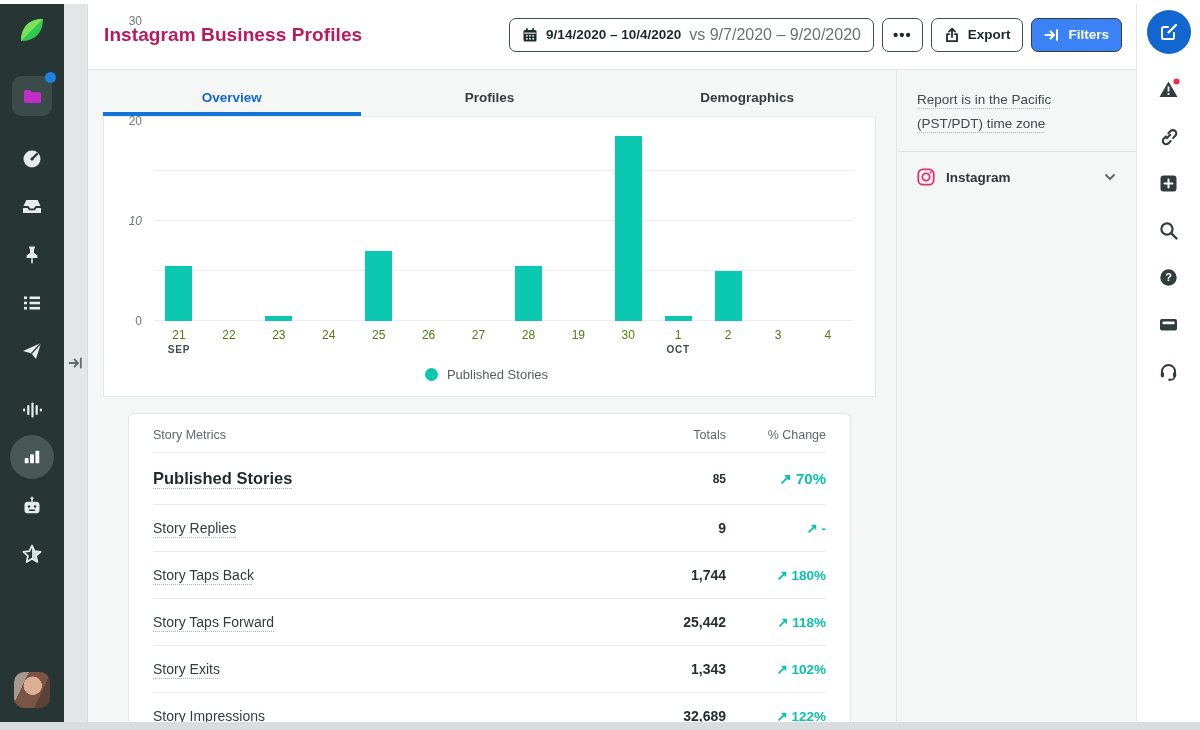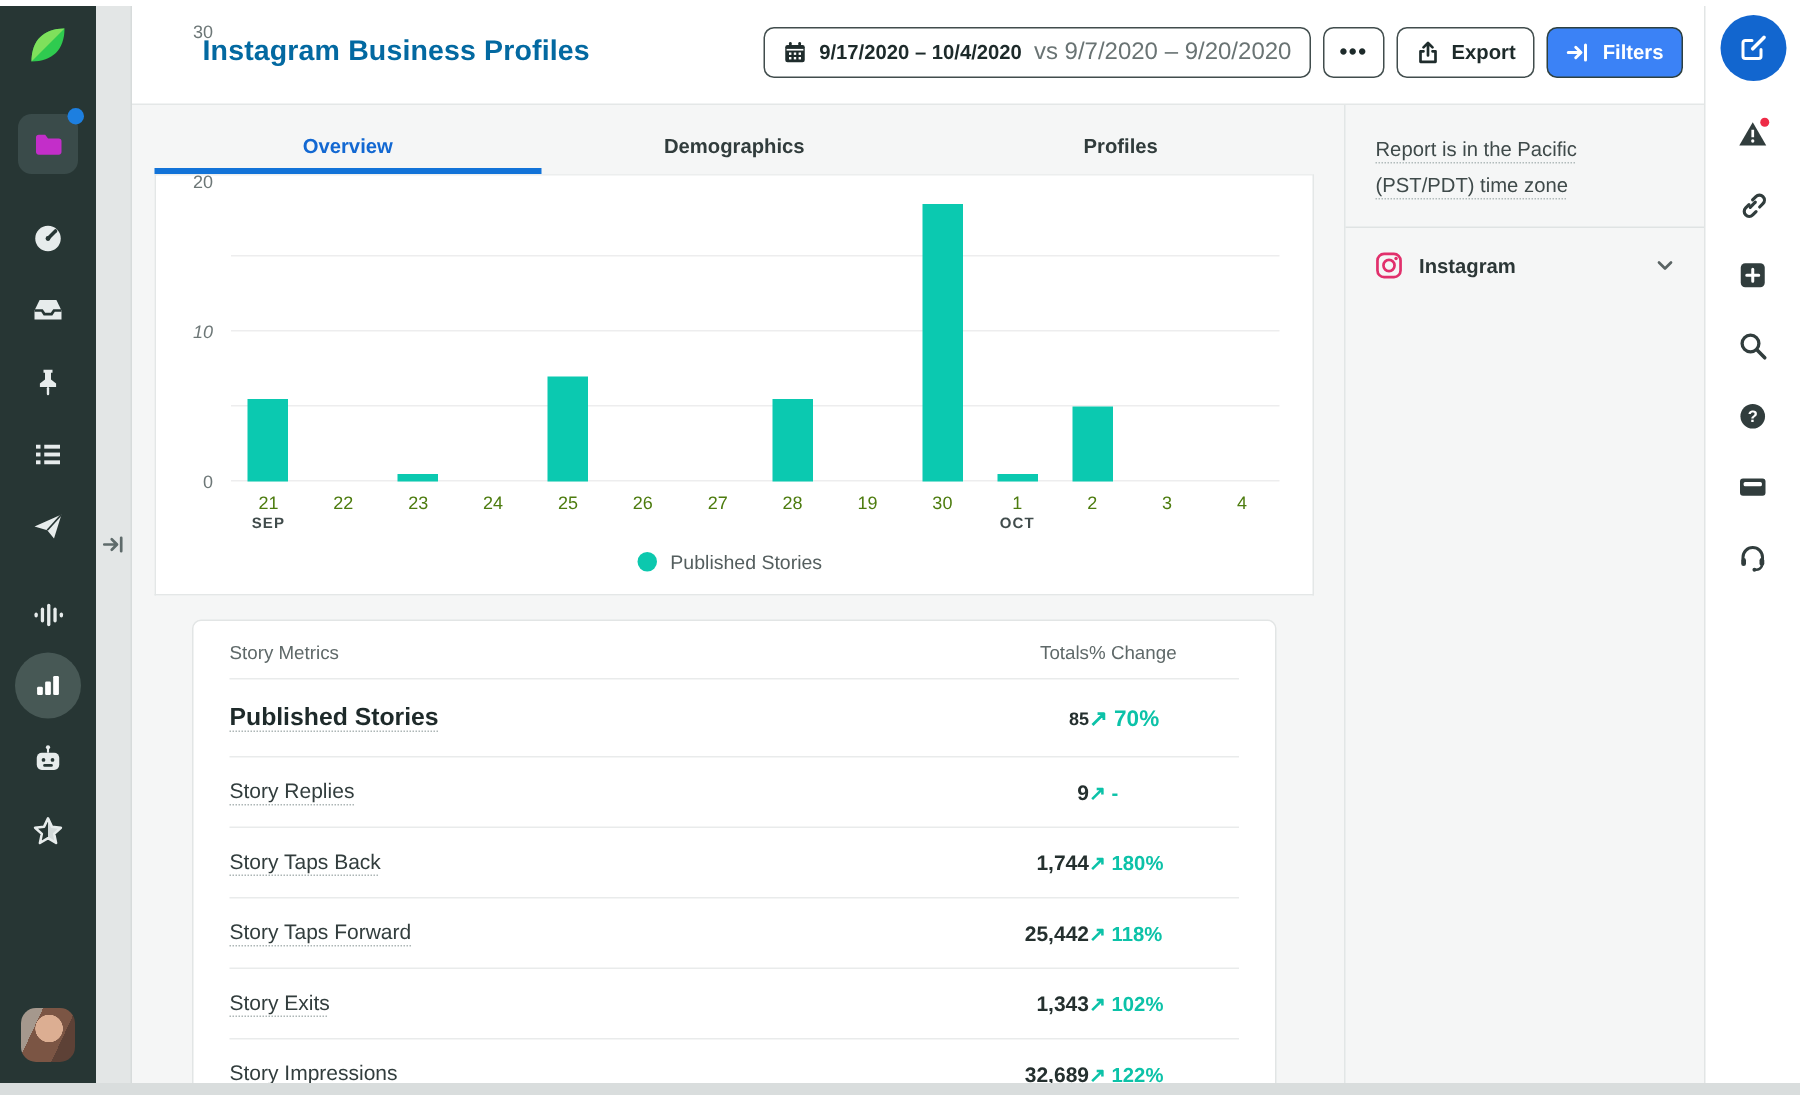--- a/index.html
+++ b/index.html
@@ -24,21 +24,21 @@
       linear-gradient(115deg, #a5988d 0 28%, #7b5544 28% 70%, #5d4136 70%);
   }
 
   
   .gutter { width:24px; background:#e3e6e6; border-right:1px solid #d7dbdb; position:relative; flex:none; }
   .collapse-ic { position:absolute; top:355px; left:4px; width:16px; height:16px; color:#5f6b6b; cursor:pointer; }
 
   
   .main { flex:1; display:flex; flex-direction:column; min-width:0; background:#f5f6f6; }
   .main-header { height:70px; background:#fff; border-bottom:1px solid #e4e7e7; display:flex; align-items:center; padding:0 14px 0 16px; flex:none; }
-  .page-title { font-size:19px; font-weight:bold; color:#0369a1; letter-spacing:.1px;margin-left:31px; }
+  .page-title { font-size:19px; font-weight:bold; color:#be185d; letter-spacing:.1px; }
   .hdr-actions { margin-left:auto; display:flex; align-items:center; gap:8px; }
   .btn { height:34px; border:1.5px solid #414d4d; border-radius:7px; background:#fff; display:flex; align-items:center; gap:8px; padding:0 12px; cursor:pointer; font-size:13.5px; font-weight:bold; color:#1d2a2a; white-space:nowrap; }
   .btn .compare { font-weight:normal; font-size:16px; color:#69ationale7373; color:#697373; }
   .btn.more { padding:0 10px; font-size:15px; letter-spacing:1px; }
   .btn.dark { background:#3b82f6; border-color:#2e403f; color:#fff; }
   .ic16 { width:16px; height:16px; flex:none; }
 
   .content { flex:1; display:flex; min-height:0; }
   .center { flex:1; padding:12px 20px 0 15px; min-width:0; }
 
@@ -64,21 +64,21 @@
   .legend { display:flex; align-items:center; justify-content:center; gap:9px; margin-top:12px; padding-bottom:2px; }
   .legend-dot { width:13px; height:13px; border-radius:50%; background:#0cc8ae; }
   .legend-label { font-size:13px; color:#545e5e; }
 
   
   .table-card { background:#fff; border:1px solid #e2e5e5; border-radius:6px; margin:16px 25px 0 25px; padding:2px 24px 6px; }
   .t-head { display:flex; align-items:center; padding:12px 0 10px; font-size:12.5px; color:#5f6969; }
   .t-row { display:flex; align-items:center; border-top:1px solid #e9ebeb; padding:14px 0; }
   .c-metric { flex:1; min-width:0; }
   .c-total { width:110px; text-align:right; }
-  .c-change { width:100px; }
+  .c-change { width:100px; text-align:right; }
   .metric-label { font-size:14px; color:#323d3d; text-decoration:underline dotted #adb6b6; text-underline-offset:4px; text-decoration-thickness:1px; cursor:default; }
   .t-row .c-total { font-size:14px; font-weight:bold; color:#25302f; }
   .t-row .c-change { font-size:13.5px; font-weight:bold; color:#0cc2a8; }
   .t-row.primary { padding:16px 0; }
   .t-row.primary .metric-label { font-size:16.5px; font-weight:bold; color:#1e2a2a; }
   .t-row.primary .c-total { font-size:12px; }
   .t-row.primary .c-change { font-size:15px; }
 
   
   .side-panel { width:240px; border-left:1px solid #e2e6e6; padding:18px 20px 0; flex:none; }
@@ -208,21 +208,21 @@
             <rect x="2.4" y="5.6" width="11.2" height="1.1" fill="#fff"></rect>
             <g fill="#fff">
               <rect x="4" y="8" width="1.6" height="1.6"></rect>
                 <rect x="7.2" y="8" width="1.6" height="1.6"></rect>
                 <rect x="10.4" y="8" width="1.6" height="1.6"></rect>
               <rect x="4" y="11" width="1.6" height="1.6"></rect>
                 <rect x="7.2" y="11" width="1.6" height="1.6"></rect>
                 <rect x="10.4" y="11" width="1.6" height="1.6"></rect>
             </g>
           </svg>
-          <span>9/17/2020 – 10/4/2020</span>
+          <span>9/14/2020 – 10/4/2020</span>
           <span class="compare">vs 9/7/2020 – 9/20/2020</span>
         </div>
         <div class="btn more">
           <span>•••</span>
         </div>
         <div class="btn">
           <svg class="ic16" viewBox="0 0 16 16">
             <path d="M8 10 V1.8 M5 4.6 L8 1.6 L11 4.6" fill="none" stroke="#1f2c2c" stroke-width="1.8" stroke-linecap="round" stroke-linejoin="round"></path>
             <path d="M5 7.2 H3 V14.2 H13 V7.2 H11" fill="none" stroke="#1f2c2c" stroke-width="1.8" stroke-linecap="round" stroke-linejoin="round"></path>
           </svg>
@@ -235,22 +235,22 @@
           <span>Filters</span>
         </div>
       </div>
     </div>
 
     <div class="content">
       <div class="center">
 
         <div class="tabs" id="tabs">
             <div class="tab active">Overview</div>
+            <div class="tab">Profiles</div>
             <div class="tab">Demographics</div>
-            <div class="tab">Profiles</div>
           </div>
 
         <div class="chart-card">
           <div class="plot-wrap">
             <div class="plot" id="plot">
                 <div class="gridline" style="bottom: 0px;">
                   <span class="ylabel" style="bottom: 0px; transform: translateY(50%);">0</span>
                 </div>
                 <div class="gridline" style="bottom: 50px; font-style: italic;">
                   <span class="ylabel" style="bottom: 50px; transform: translateY(50%);">10</span>

